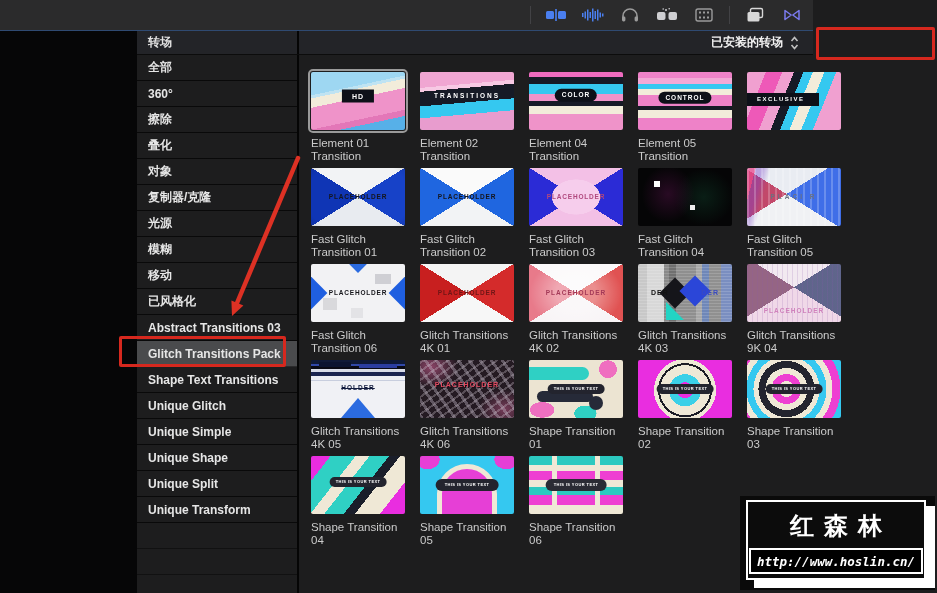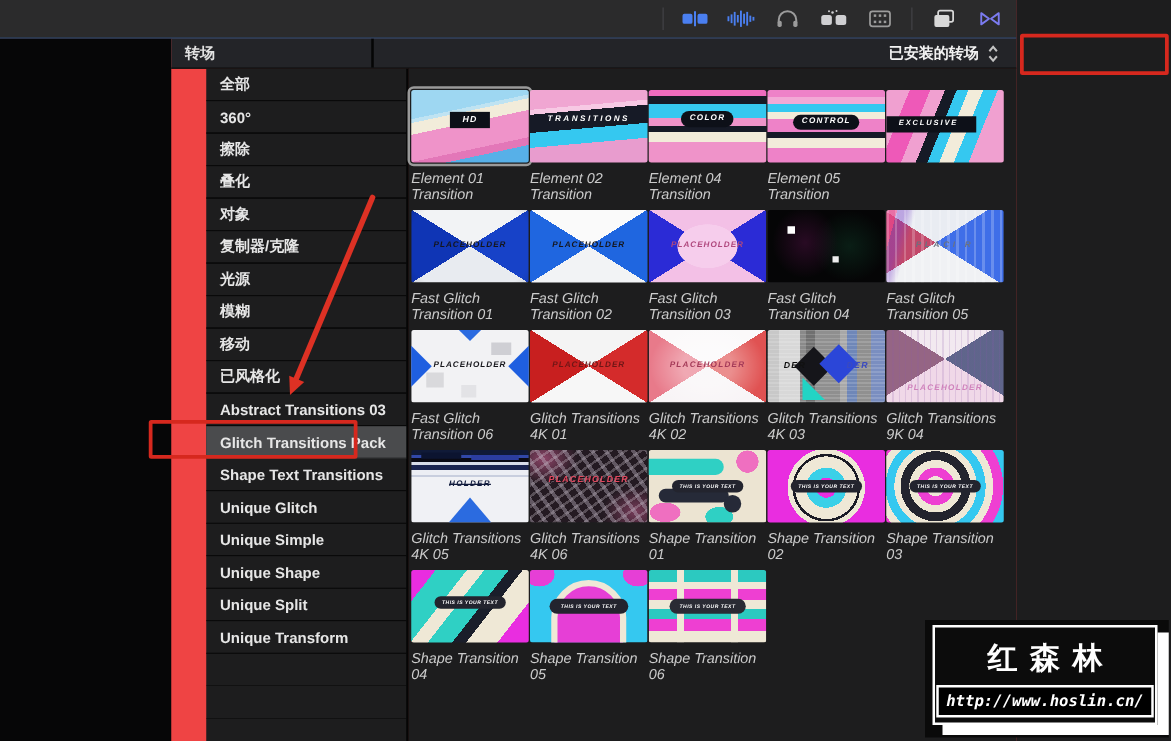--- a/index.html
+++ b/index.html
@@ -1,18 +1,18 @@
 <!DOCTYPE html>
 <html><head>
 <meta charset="utf-8">
 <style>
   * { margin:0; padding:0; box-sizing:border-box; }
   html,body { width:937px; height:593px; overflow:hidden; background:#1d1d1e;
     font-family:"Liberation Sans","DejaVu Sans",sans-serif; }
-  .window { position:relative; width:813px; height:593px; background:#ef4444; }
+  .window { position:relative; width:813px; height:593px; background:#0c4a6e; }
 
   
   .toolbar { position:absolute; top:0; left:0; right:0; height:31px;
     background:#2b2b2c; border-bottom:1px solid #2f4a72;
     display:flex; align-items:center; justify-content:flex-end; gap:13px; padding-right:9px; }
   .tsep { width:1px; height:18px; background:#424245; }
   .tico { width:24px; height:18px; display:flex; align-items:center; justify-content:center; }
 
   
   .content { position:absolute; top:31px; left:0; right:0; bottom:0; display:flex; }
@@ -21,32 +21,32 @@
 
   .phead { height:24px; display:flex; align-items:stretch; background:#232428;
     border-bottom:1px solid #0c0c0c; }
   .phead-left { width:162px; display:flex; align-items:center; padding-left:11px;
     border-right:2px solid #050505; }
   .phead-title { font-size:12px; font-weight:600; color:#e2e2e2; }
   .phead-right { flex:1; display:flex; align-items:center; justify-content:flex-end; padding-right:14px; }
   .dropdown { display:flex; align-items:center; gap:7px; cursor:default; }
   .dropdown-label { font-size:12px; font-weight:700; color:#f2f2f2; }
 
-  .pbody { flex:1; display:flex; min-height:0;margin-left:28px; }
+  .pbody { flex:1; display:flex; min-height:0; }
   .sidebar { width:162px; border-right:2px solid #050505;
     background:#1d1d1e repeating-linear-gradient(to bottom, rgba(0,0,0,0) 0 25px, rgba(0,0,0,.42) 25px 26px); }
   .sb-item { height:26px; display:flex; align-items:center; padding-left:11px;
     border-bottom:1px solid rgba(0,0,0,.42); }
   .sb-item span { font-size:12px; font-weight:600; color:#e6e6e6; white-space:nowrap; }
   .sb-item.pack span { font-weight:700; }
   .sb-item.sel { background:#4a4b4d; }
 
   .main { flex:1; background:#1d1d1e; position:relative; }
-  .grid { position:absolute; left:2px; top:17px; display:grid;
-    grid-template-columns:repeat(5,94px); column-gap:1px; grid-auto-rows:96px;font-style:italic; }
+  .grid { position:absolute; left:12px; top:17px; display:grid;
+    grid-template-columns:repeat(5,94px); column-gap:15px; grid-auto-rows:96px; }
   .cell { width:94px; }
   .th { position:relative; width:94px; height:58px; border-radius:2px; overflow:hidden; background:#333; }
   .cell.sel .th { outline:2px solid #9a9a9a; outline-offset:1px; }
   .lbl { margin-top:7px; font-size:11.5px; line-height:13px; color:#cbcbcb; }
   .th i { display:none; position:absolute; }
 
   
   .bdg { position:absolute; left:50%; top:50%; transform:translate(-50%,-50%);
     background:#0d1018; color:#fff; font-weight:700; font-size:7px; line-height:1;
     padding:3px 7px; letter-spacing:1px; white-space:nowrap; }

